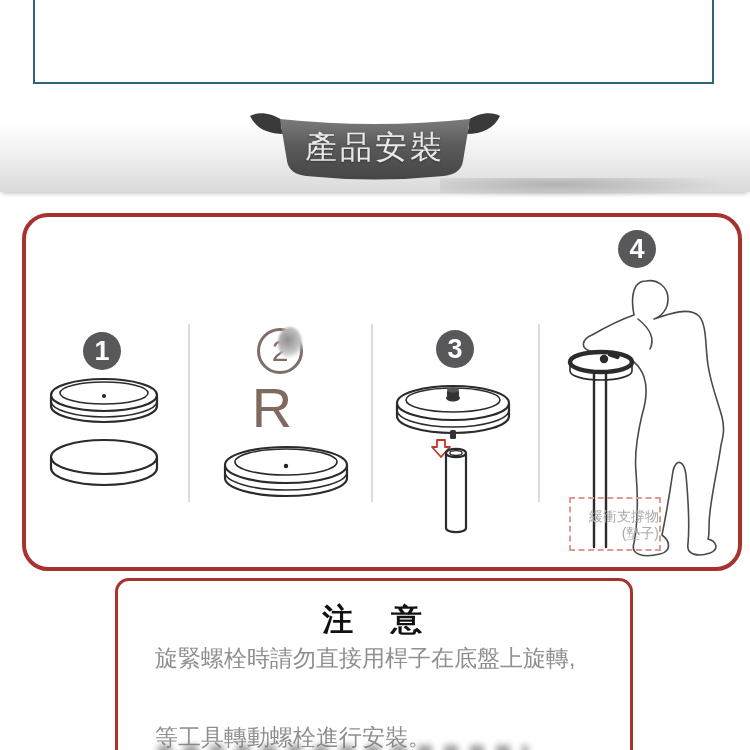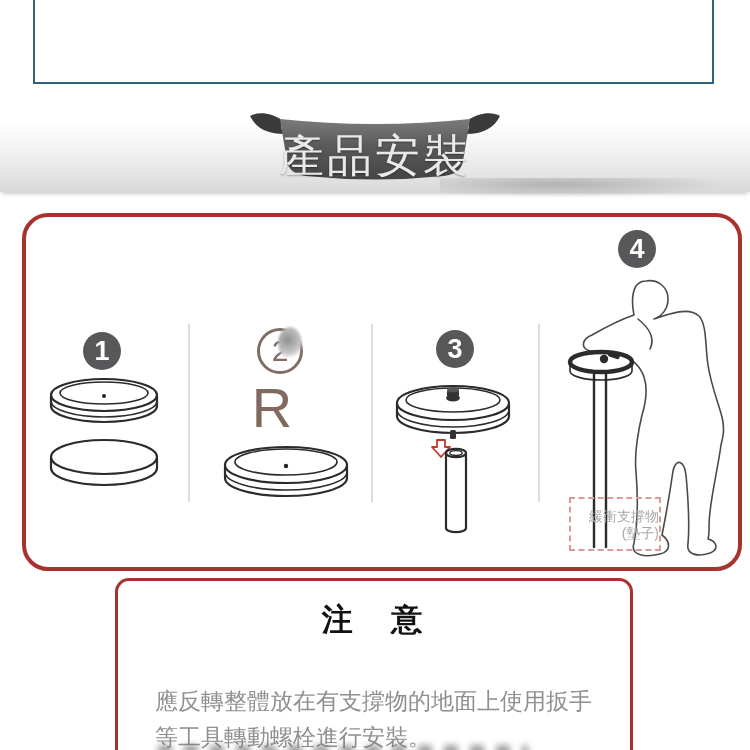--- a/index.html
+++ b/index.html
@@ -13,21 +13,21 @@
   
   .gray-bar{position:absolute;left:0;top:124px;width:750px;height:68px;
             background:linear-gradient(180deg,#fefefe 0%,#f1f1f1 40%,#e4e4e4 75%,#d9d9d9 100%);
             box-shadow:0 3px 5px -2px rgba(0,0,0,.28);}
   .bar-shadow{position:absolute;left:440px;top:178px;width:290px;height:20px;
               background:radial-gradient(ellipse at 40% 30%,rgba(0,0,0,.20),rgba(0,0,0,0) 70%);}
 
   
   .ribbon{position:absolute;left:248px;top:111px;width:254px;height:72px;}
   .ribbon-title{position:absolute;left:248px;top:126px;width:254px;text-align:center;
-                font-size:45px;font-weight:300;color:#e9e9e9;letter-spacing:3px;
+                font-size:32px;font-weight:300;color:#e9e9e9;letter-spacing:3px;
                 text-shadow:0 1px 2px rgba(0,0,0,.35);}
 
   
   .main-box{position:absolute;left:22px;top:213px;width:712px;height:350px;
             background:#fff;border:4px solid #a8332e;border-radius:26px;}
   .divider{position:absolute;top:107px;height:178px;width:2px;background:#dcdcdc;}
   .d1{left:162px}.d2{left:345px}.d3{left:512px}
 
   .badge{position:absolute;width:38px;height:38px;border-radius:50%;
          background:#58585a;color:#fff;font-weight:bold;font-size:27px;
@@ -44,21 +44,21 @@
   .illu{position:absolute;left:0;top:0;}
 
   .support-label{position:absolute;left:543px;top:280px;width:92px;height:54px;
          border:2px dashed #dc9b93;color:#a9a9a9;font-size:14px;line-height:17px;
          padding-top:9px;box-sizing:border-box;text-align:right;background:transparent;}
 
   
   .notice-box{position:absolute;left:115px;top:578px;width:518px;height:210px;
               background:#fff;border:3px solid #a8332e;border-radius:14px;box-sizing:border-box;}
   .notice-title{position:absolute;left:0;top:18px;width:100%;text-align:center;
-                font-size:31px;font-weight:bold;color:#111;letter-spacing:4px;word-spacing:22px;}
+                font-size:31px;font-weight:bold;color:#111;letter-spacing:4px;word-spacing:22px;font-family:Liberation Serif, serif;}
   .notice-line{position:absolute;left:37px;width:460px;font-size:23px;color:#8f8f8f;}
   .nl0{top:62px}.nl1{top:105px}.nl2{top:141px}
   .notice-blur{position:absolute;left:40px;top:164px;width:370px;height:12px;filter:blur(3px);
       background:repeating-linear-gradient(90deg,#6f6f6f 0 14px,rgba(255,255,255,0) 14px 26px);
       opacity:.65;}
 </style>
 </head>
 <body>
 
 <div class="top-box"></div>
@@ -154,16 +154,16 @@
   <div class="badge" style="left:592px;top:13px">4</div>
 
   <div class="support-label">
     <div>緩衝支撐物</div>
     <div>(墊子)</div>
   </div>
 </div>
 
 <div class="notice-box">
   <div class="notice-title">注 意</div>
-  <div class="notice-line nl1">應反轉整體放在有支撐物的地面上使用扳手</div>
+  <div class="notice-line nl0">旋緊螺栓時請勿直接用桿子在底盤上旋轉,</div>
   <div class="notice-line nl2">等工具轉動螺栓進行安裝。</div>
   <div class="notice-blur"></div>
 </div>
 
 </body></html>

